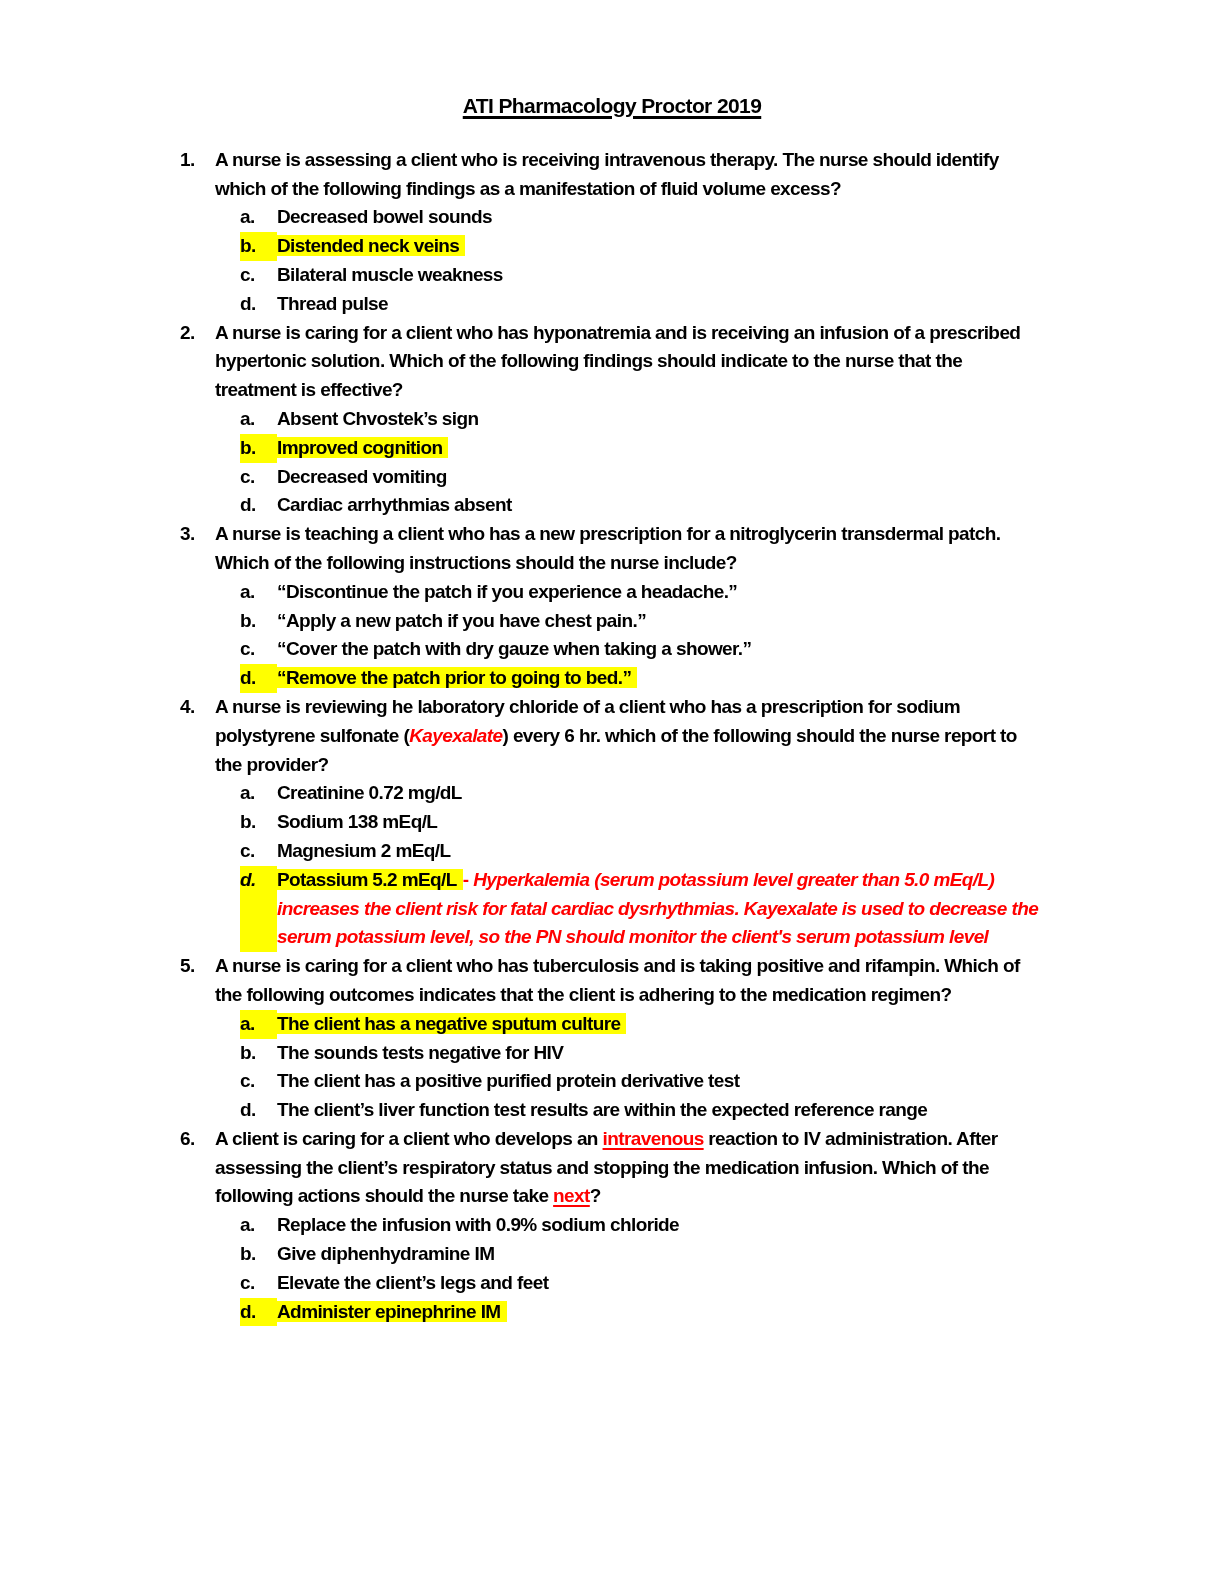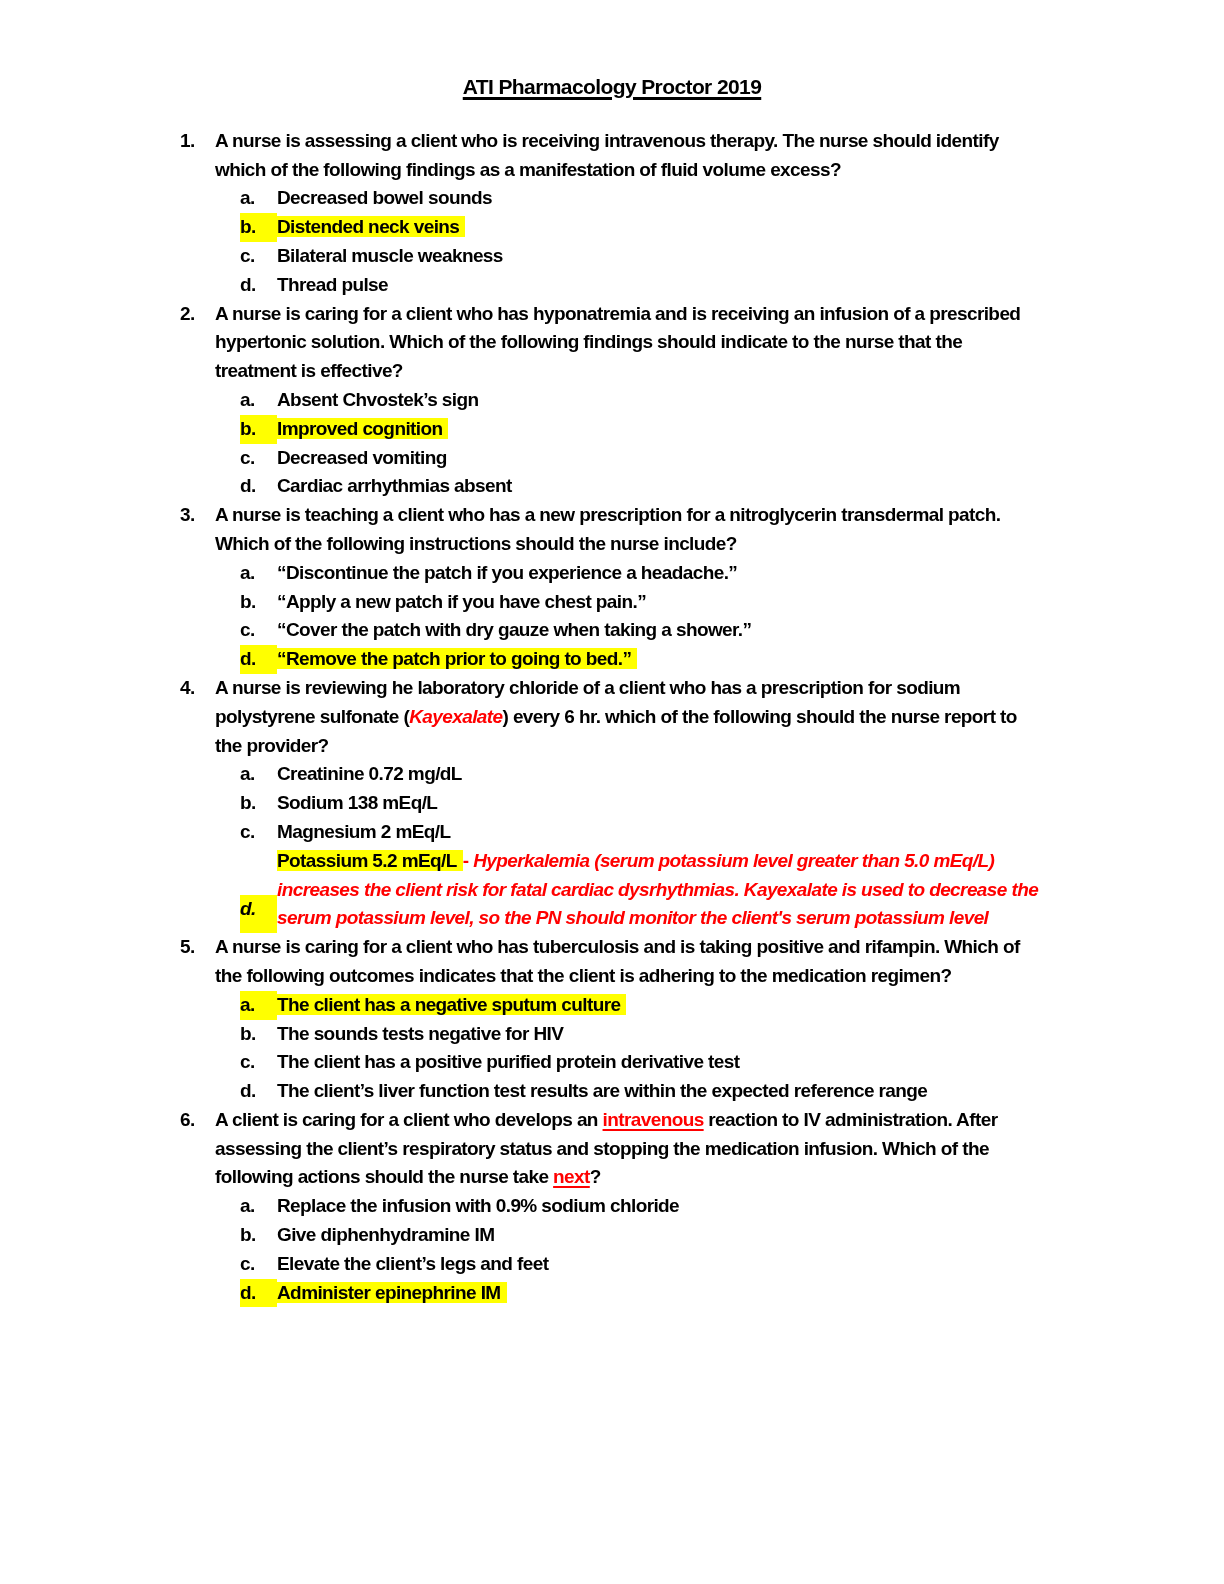--- a/index.html
+++ b/index.html
@@ -9,21 +9,21 @@
     background:#ffffff;
     font-family:"Liberation Sans",sans-serif;
     font-weight:700;
     color:#000;
     font-size:19px;
     line-height:28.8px;
     letter-spacing:-0.6px;
     overflow:hidden;
   }
   .title-row{
-    padding-top:73px;
+    padding-top:92px;
     text-align:center;
   }
   .title-text{
     font-size:21px;
     text-decoration:underline;
     text-decoration-thickness:2.5px;
     text-underline-offset:3px;
   }
   .content{
     margin-top:24px;
@@ -32,21 +32,21 @@
   .question{display:flex;}
   .qnum{flex:none;width:35px;}
   .qbody{flex:none;width:960px;}
   .prompt{white-space:pre-wrap;}
   .option{display:flex;margin-left:25px;}
   .letter{flex:none;width:37px;}
   .otext{white-space:pre-wrap;max-width:880px;}
   .hl{background:#ffff00;}
   .otext .hl{padding-right:6px;}
   .c-red{color:#ff0000;}
-  .it{font-style:italic;margin-top:48px;}
+  .it{font-style:italic;}
   .ul{text-decoration:underline;text-decoration-thickness:2px;text-underline-offset:3px;}
 </style>
 </head>
 <body>
 
 <div class="page">
   <div class="title-row">
     <span class="title-text">ATI Pharmacology Proctor 2019</span>
   </div>
   <div class="content" id="questions">

